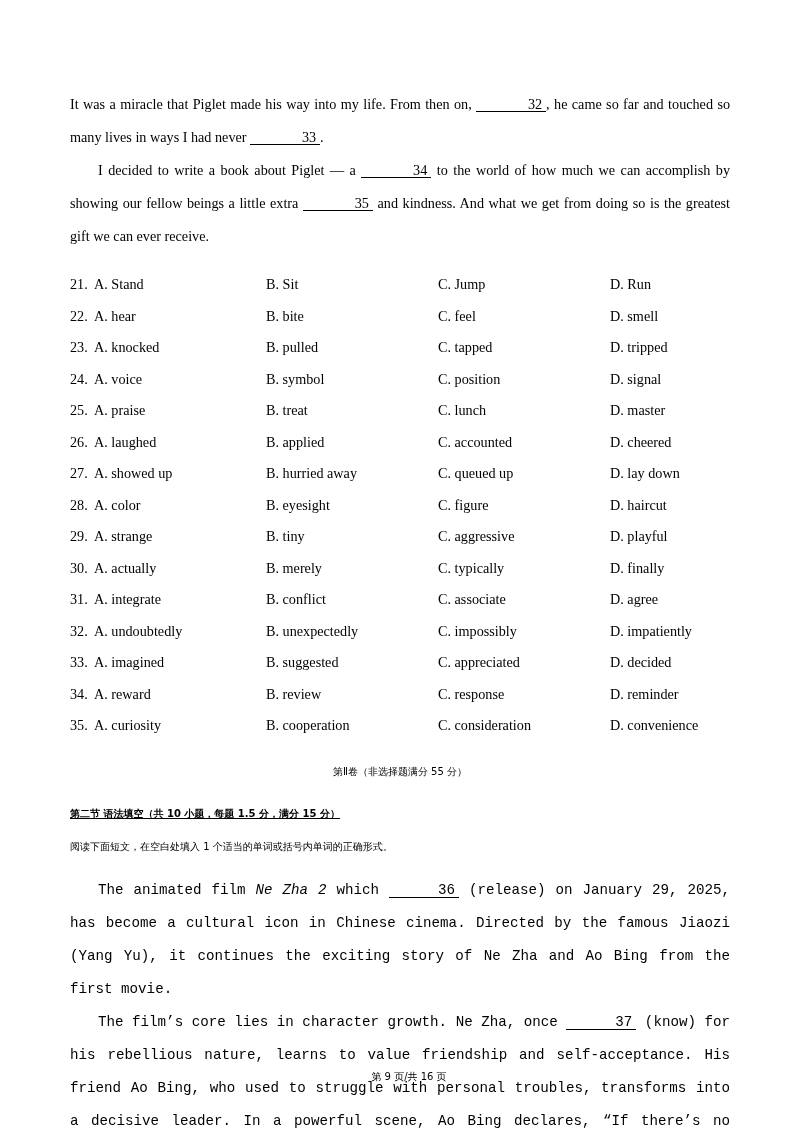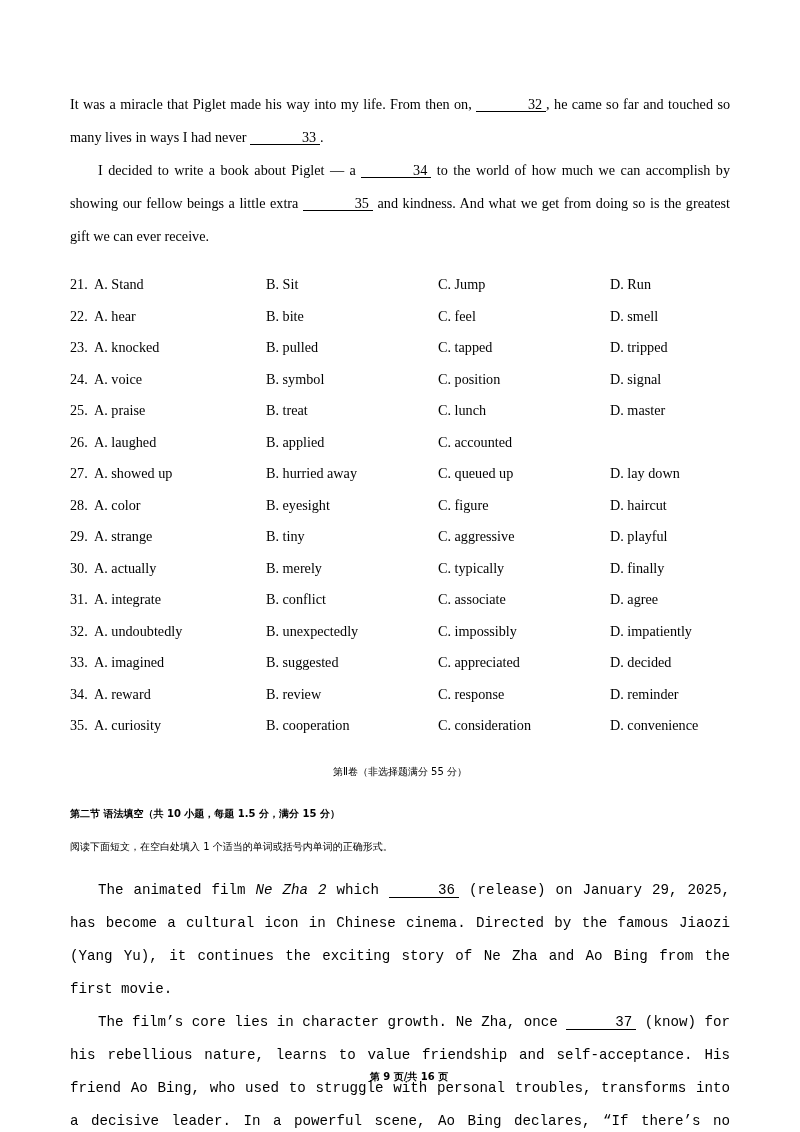--- a/index.html
+++ b/index.html
@@ -56,21 +56,21 @@
   .opt-row .cell {
     width: 172px;
     flex: none;
   }
   .center-line {
     text-align: center;
     font-size: 14.6px;
     margin-top: 14px;
     line-height: 28px;
   }
-  .bold { font-weight: bold; }
+  .bold { font-weight: bold; text-decoration: underline; }
   .section-title {
     font-size: 14.8px;
     font-weight: bold;
     margin-top: 12px;
     line-height: 28px;
   }
   .section-sub {
     font-size: 14.2px;
     line-height: 30px;
     margin-top: 2px;
@@ -79,21 +79,20 @@
     margin-top: 12px;
     font-family: Liberation Mono, monospace;
   }
   .footer {
     position: absolute;
     left: 18px;
     right: 0;
     bottom: 48px;
     text-align: center;
     font-size: 14px;
-    font-weight: bold;
   }
   .cjk { font-family: "DejaVu Sans", "Liberation Sans", sans-serif; font-size: 10px; }
 </style>
 </head>
 <body>
 
 <div class="page">
 
   <div>
     <p class="para" id="p1"><span>It was a miracle that Piglet made his way into my life. From then on, </span><span class="blank">32</span><span>, he came so far and touched so many lives in ways I had never </span><span class="blank">33</span><span>.</span></p>
@@ -134,20 +133,21 @@
         <span class="cell">A. praise</span>
         <span class="cell">B. treat</span>
         <span class="cell">C. lunch</span>
         <span class="cell">D. master</span>
       </div>
       <div class="opt-row">
         <span class="num">26.</span>
         <span class="cell">A. laughed</span>
         <span class="cell">B. applied</span>
         <span class="cell">C. accounted</span>
+        <span class="cell">D. cheered</span>
       </div>
       <div class="opt-row">
         <span class="num">27.</span>
         <span class="cell">A. showed up</span>
         <span class="cell">B. hurried away</span>
         <span class="cell">C. queued up</span>
         <span class="cell">D. lay down</span>
       </div>
       <div class="opt-row">
         <span class="num">28.</span>

